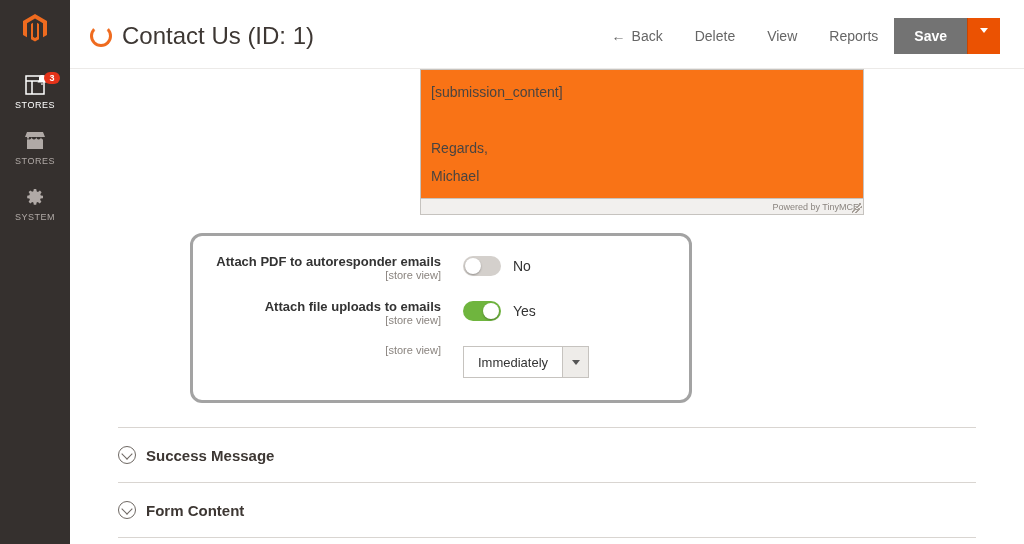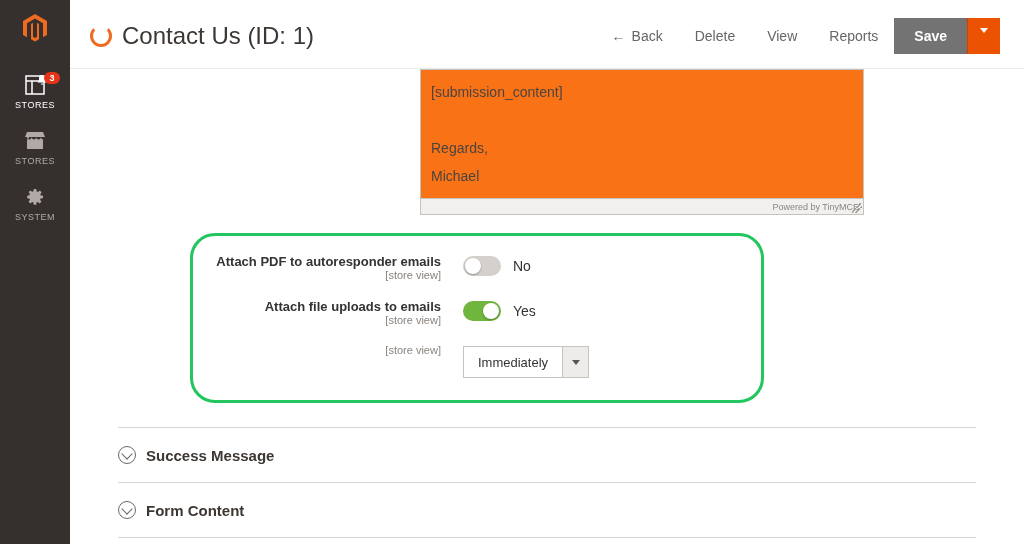--- a/index.html
+++ b/index.html
@@ -30,21 +30,21 @@
 .save-dd { background:#eb5202; color:#fff; padding:10px 12px; cursor:pointer; border-left:1px solid rgba(0,0,0,.15); }
 
 
 .content { flex:1; overflow:hidden; padding:0 48px 0 48px; }
 .editor { margin-left:302px; width:444px; border:1px solid #c6c3bf; background:#f97316; position:relative; }
 .editor-body { padding:8px 10px; font-size:14px; color:#4a4440; line-height:2; min-height:100px; }
 .editor-foot { height:16px; background:#f2f0ee; border-top:1px solid #c6c3bf; text-align:right; font-size:9px; color:#8a847f; padding-right:4px; line-height:16px; position:relative; }
 .resize-grip { position:absolute; right:1px; bottom:1px; width:10px; height:10px; background:
    linear-gradient(135deg, transparent 0 40%, #a7a099 40% 50%, transparent 50% 60%, #a7a099 60% 70%, transparent 70%); }
 
-.highlight { border:3px solid #22c55e; border-radius:25px; margin:18px 0 24px 72px; width:574px; padding:18px 30px 22px 10px; }
+.highlight { border:3px solid #a3a3a3; border-radius:12px; margin:18px 0 24px 72px; width:502px; padding:18px 30px 22px 10px; }
 .frow { display:flex; align-items:flex-start; margin-bottom:18px; }
 .flabel { width:260px; text-align:right; padding-right:22px; }
 .flabel .lt { font-size:13px; font-weight:600; color:#333; }
 .flabel .scope { font-size:11px; color:#8a847f; }
 .fctrl { display:flex; align-items:center; gap:12px; padding-top:2px; }
 
 .toggle { width:38px; height:20px; border-radius:10px; background:#d4d0cc; position:relative; cursor:pointer; }
 .toggle .knob { width:16px; height:16px; border-radius:50%; background:#fff; position:absolute; top:2px; left:2px; box-shadow:0 1px 2px rgba(0,0,0,.3); }
 .toggle.on { background:#6fb53e; }
 .toggle.on .knob { left:20px; }

